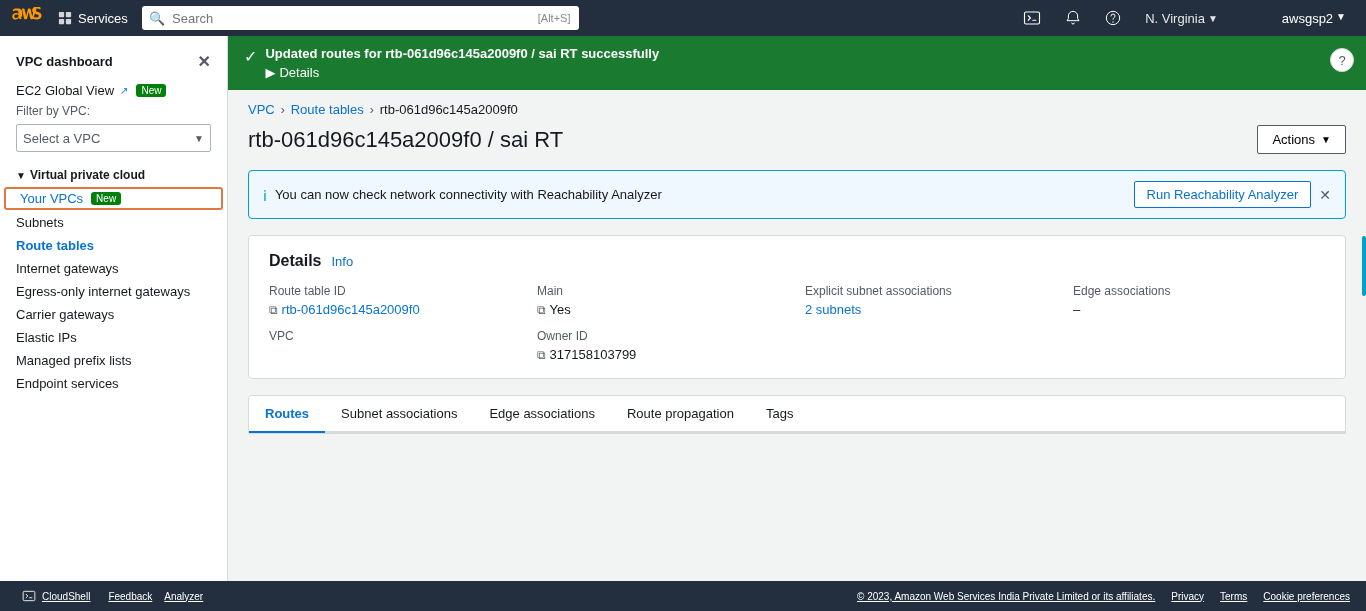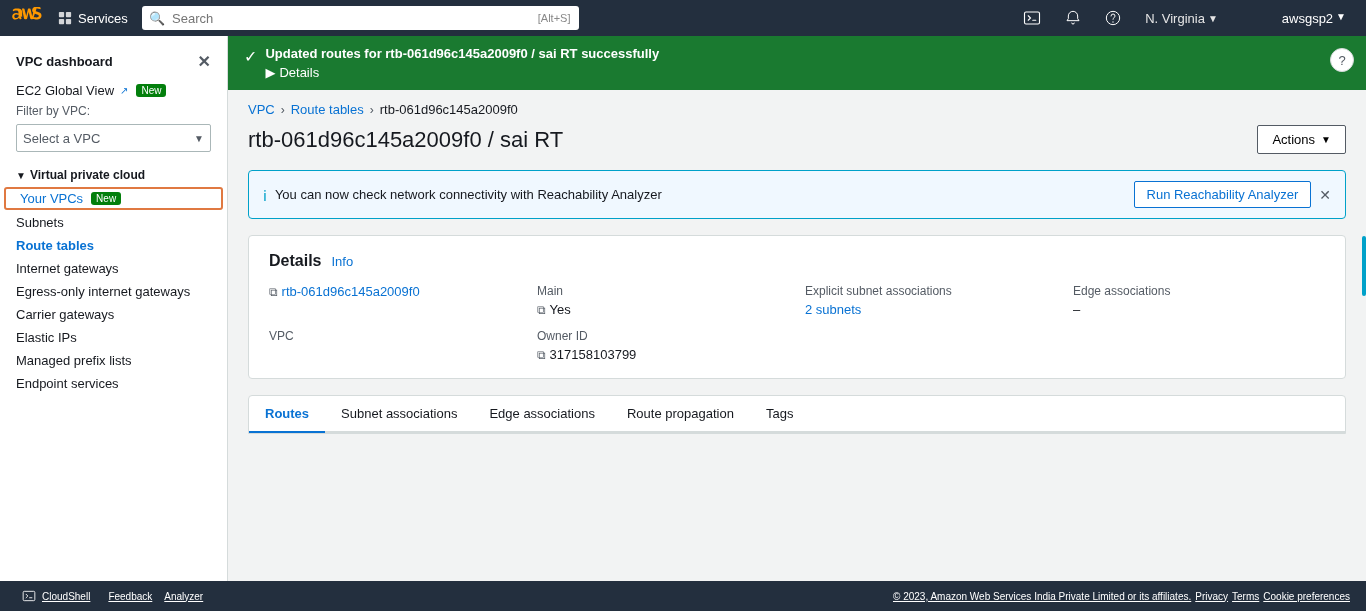--- a/index.html
+++ b/index.html
@@ -417,21 +417,21 @@
       text-decoration: underline;
     }
     .bottom-bar-left {
       display: flex;
       align-items: center;
       gap: 12px;
     }
     .bottom-bar-right {
       display: flex;
       align-items: center;
-      gap: 4px;
+      gap: 16px;
     }
     .bottom-link {
       color: #fff;
       cursor: pointer;
       text-decoration: none;
     }
     .cloudshell-btn {
       display: flex;
       align-items: center;
       gap: 6px;
@@ -625,20 +625,21 @@
       </div>
 
       <div class="details-card">
         <div class="details-header">
           <span class="details-title">Details</span>
           <span class="details-info-link">Info</span>
         </div>
         <div class="details-grid">
 
           <div>
+            <div class="detail-item-label">Route table ID</div>
             <div class="detail-item-value">
               <span class="copy-icon">⧉</span>
               <span style="color:#0972d3; cursor:pointer;">rtb-061d96c145a2009f0</span>
             </div>
           </div>
 
           <div>
             <div class="detail-item-label">Main</div>
             <div class="detail-item-value">
               <span class="copy-icon">⧉</span>

